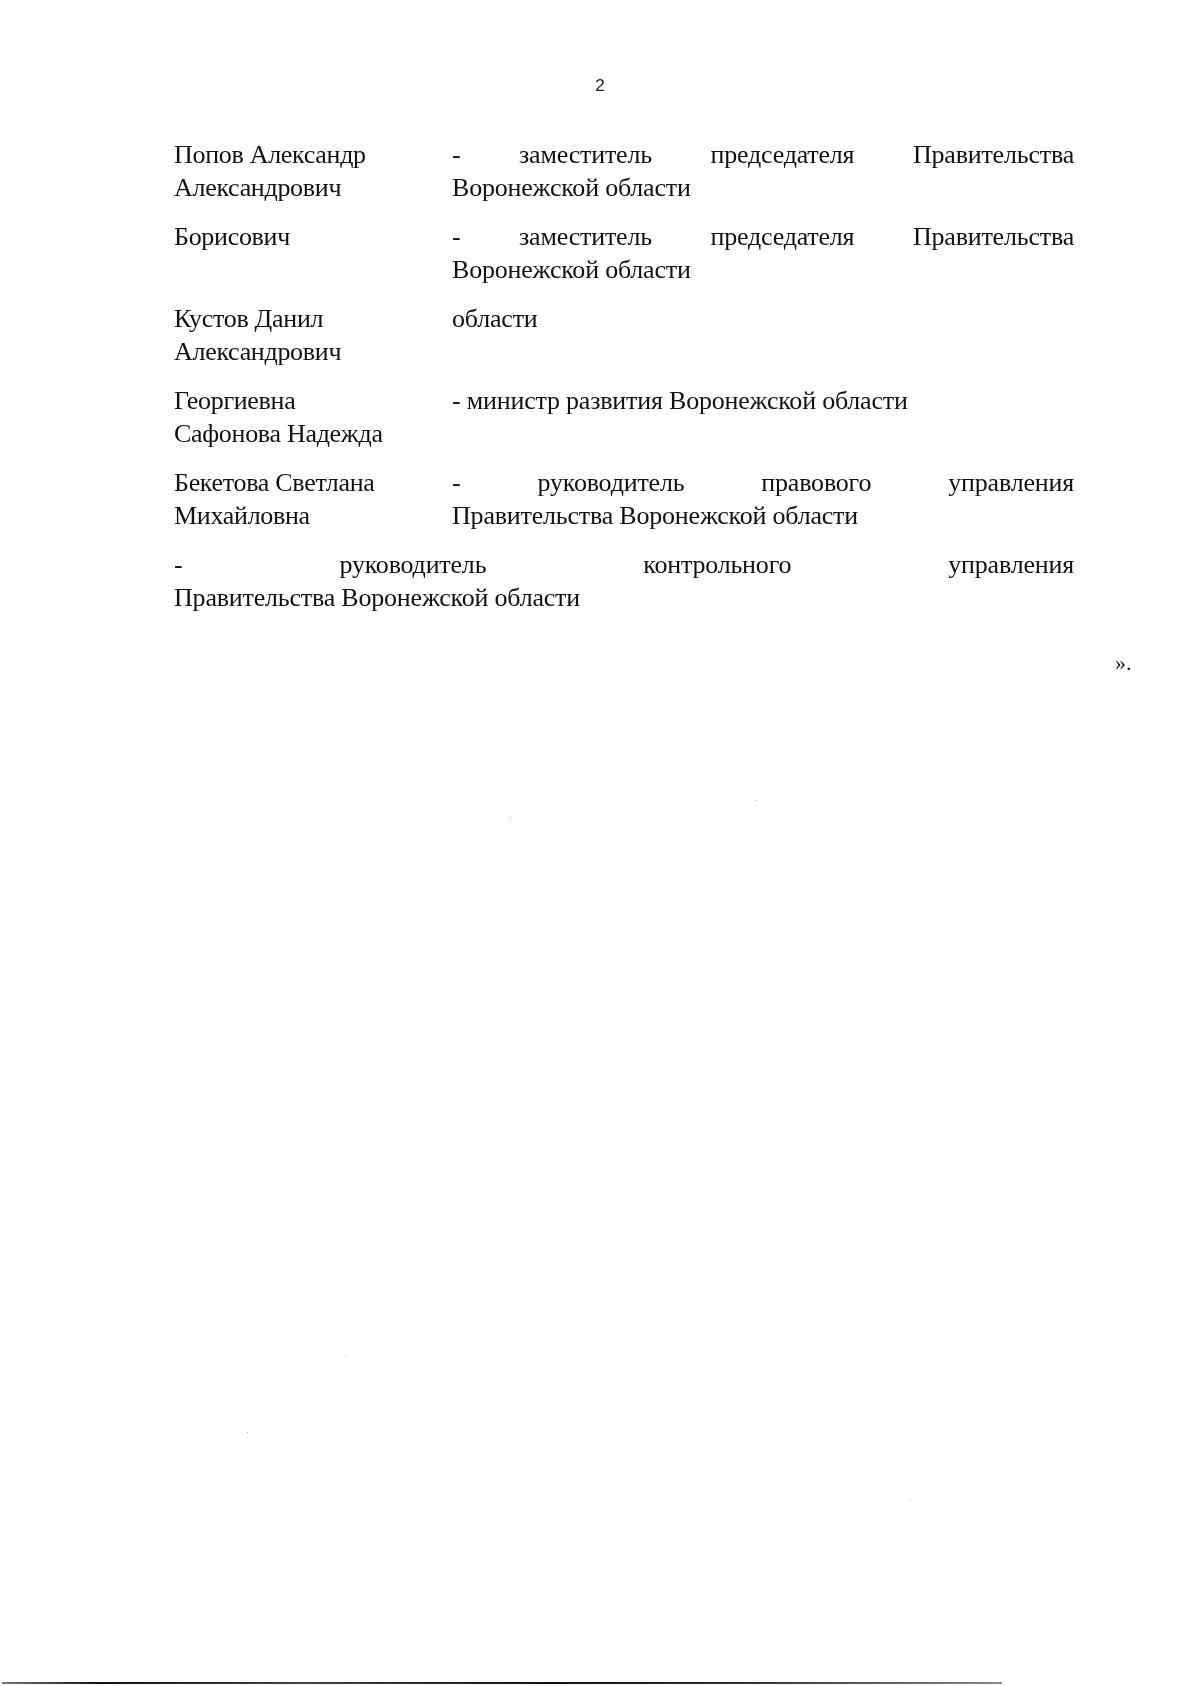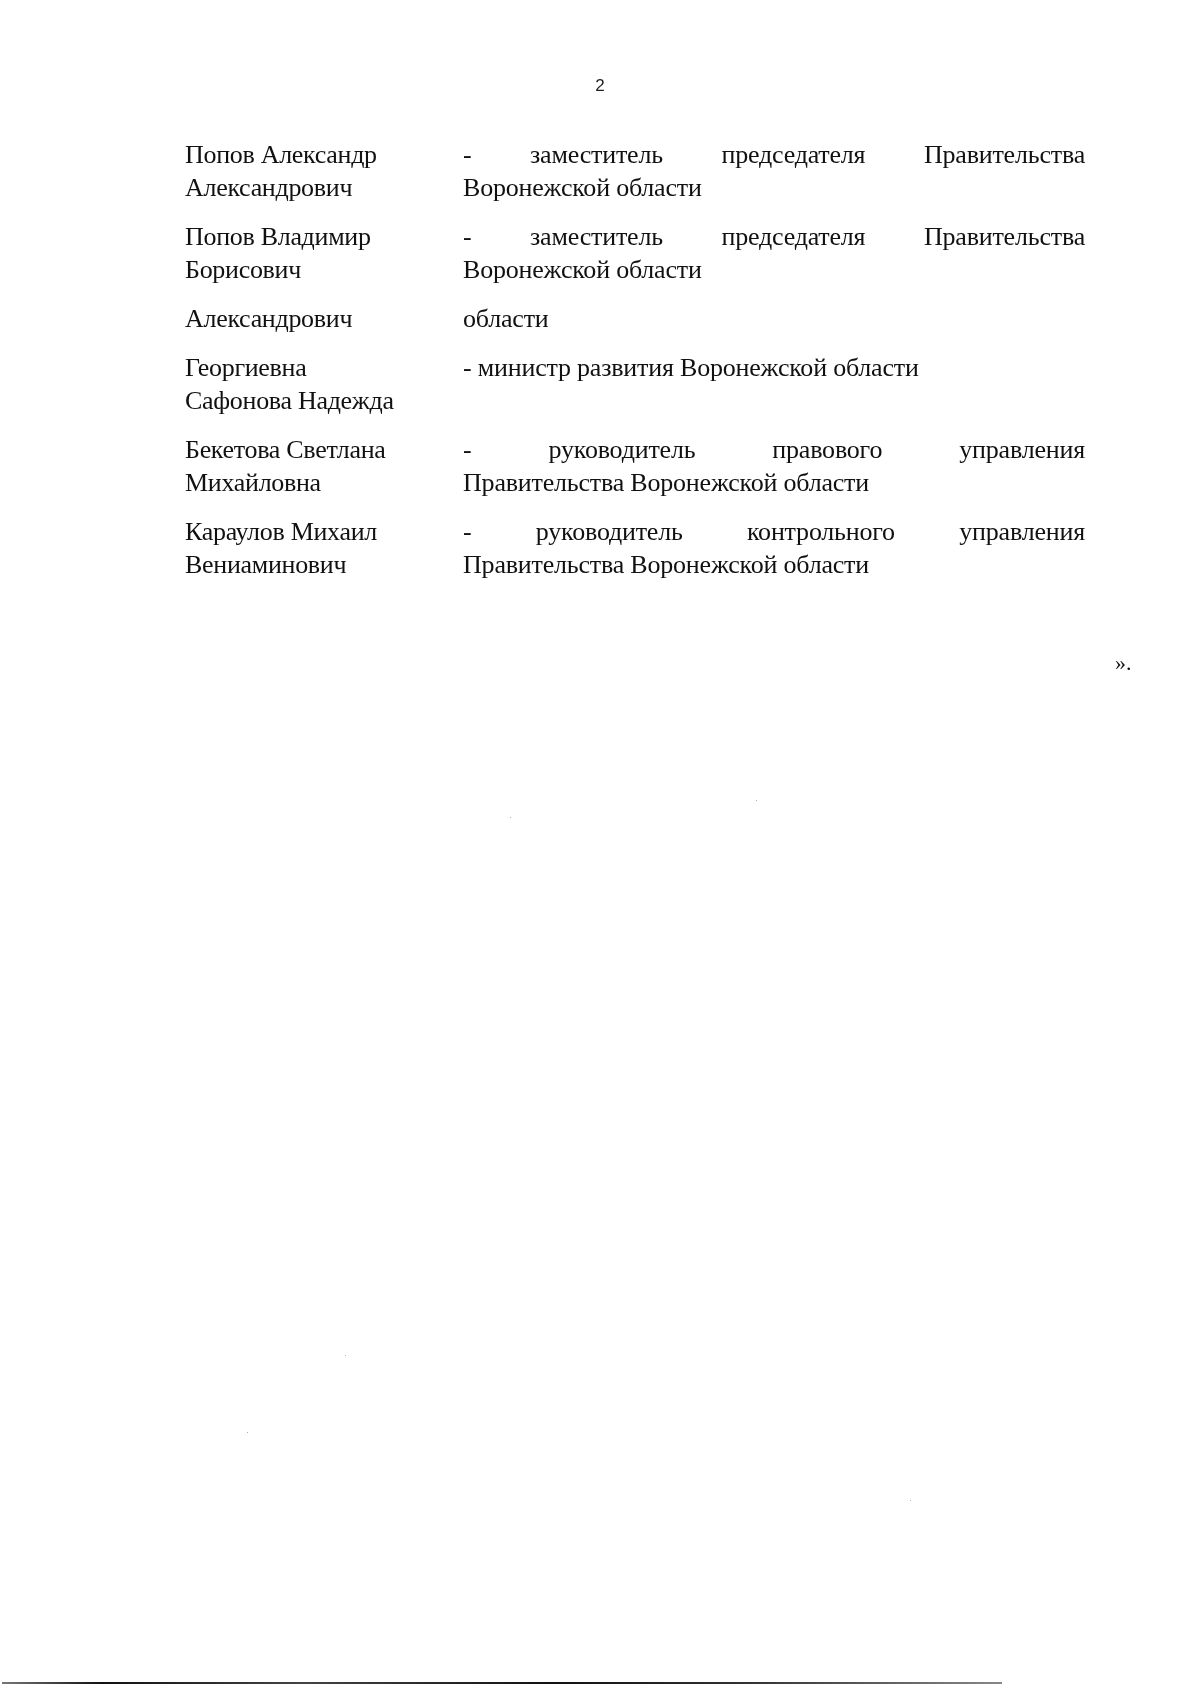--- a/index.html
+++ b/index.html
@@ -7,21 +7,21 @@
     width: 1200px; height: 1686px; position: relative; overflow: hidden;
     font-family: "Liberation Serif", "DejaVu Serif", serif;
     color: #111;
   }
   .page-number {
     position: absolute; top: 76px; left: 0; width: 1200px;
     text-align: center; font-size: 17px;
     font-family: "Liberation Sans", "DejaVu Sans", sans-serif;
     color: #222;
   }
-  .roster { position: absolute; left: 185px; top: 138px; width: 900px; }
+  .roster { position: absolute; left: 174px; top: 138px; width: 900px; }
   .row { display: flex; margin-bottom: 16px; font-size: 26px; line-height: 33px; }
   .name { width: 278px; flex: 0 0 278px; letter-spacing: -0.3px; }
   .role { flex: 1; text-align: justify; text-align-last: left; letter-spacing: -0.2px; }
   .role.just-first .line1 { display: flex; justify-content: space-between; }
   .closing {
     position: absolute; left: 1115px; top: 650px; font-size: 22px;
   }
   .bottom-rule {
     position: absolute; left: 2px; top: 1682px; width: 1000px; height: 2px;
     background: linear-gradient(to right, #777 0%, #111 10%, #444 30%, #111 55%, #333 75%, #888 100%);
@@ -46,36 +46,36 @@
         <span>заместитель</span>
         <span>председателя</span>
         <span>Правительства</span>
       </div>
       <div>Воронежской области</div>
     </div>
   </div>
 
   <div class="row">
     <div class="name">
-      <div>Попов Владимир</div>
       <div>Борисович</div>
     </div>
     <div class="role just-first">
       <div class="line1">
         <span>-</span>
         <span>заместитель</span>
         <span>председателя</span>
         <span>Правительства</span>
       </div>
       <div>Воронежской области</div>
     </div>
   </div>
 
   <div class="row">
     <div class="name">
+      <div>Кустов Данил</div>
       <div>Александрович</div>
     </div>
     <div class="role">
       <div>области</div>
     </div>
   </div>
 
   <div class="row">
     <div class="name">
       <div>Георгиевна</div>
@@ -97,24 +97,20 @@
         <span>-</span>
         <span>руководитель</span>
         <span>правового</span>
         <span>управления</span>
       </div>
       <div>Правительства Воронежской области</div>
     </div>
   </div>
 
   <div class="row">
-    <div class="name">
-      <div>Караулов Михаил</div>
-      <div>Вениаминович</div>
-    </div>
     <div class="role just-first">
       <div class="line1">
         <span>-</span>
         <span>руководитель</span>
         <span>контрольного</span>
         <span>управления</span>
       </div>
       <div>Правительства Воронежской области</div>
     </div>
   </div>

